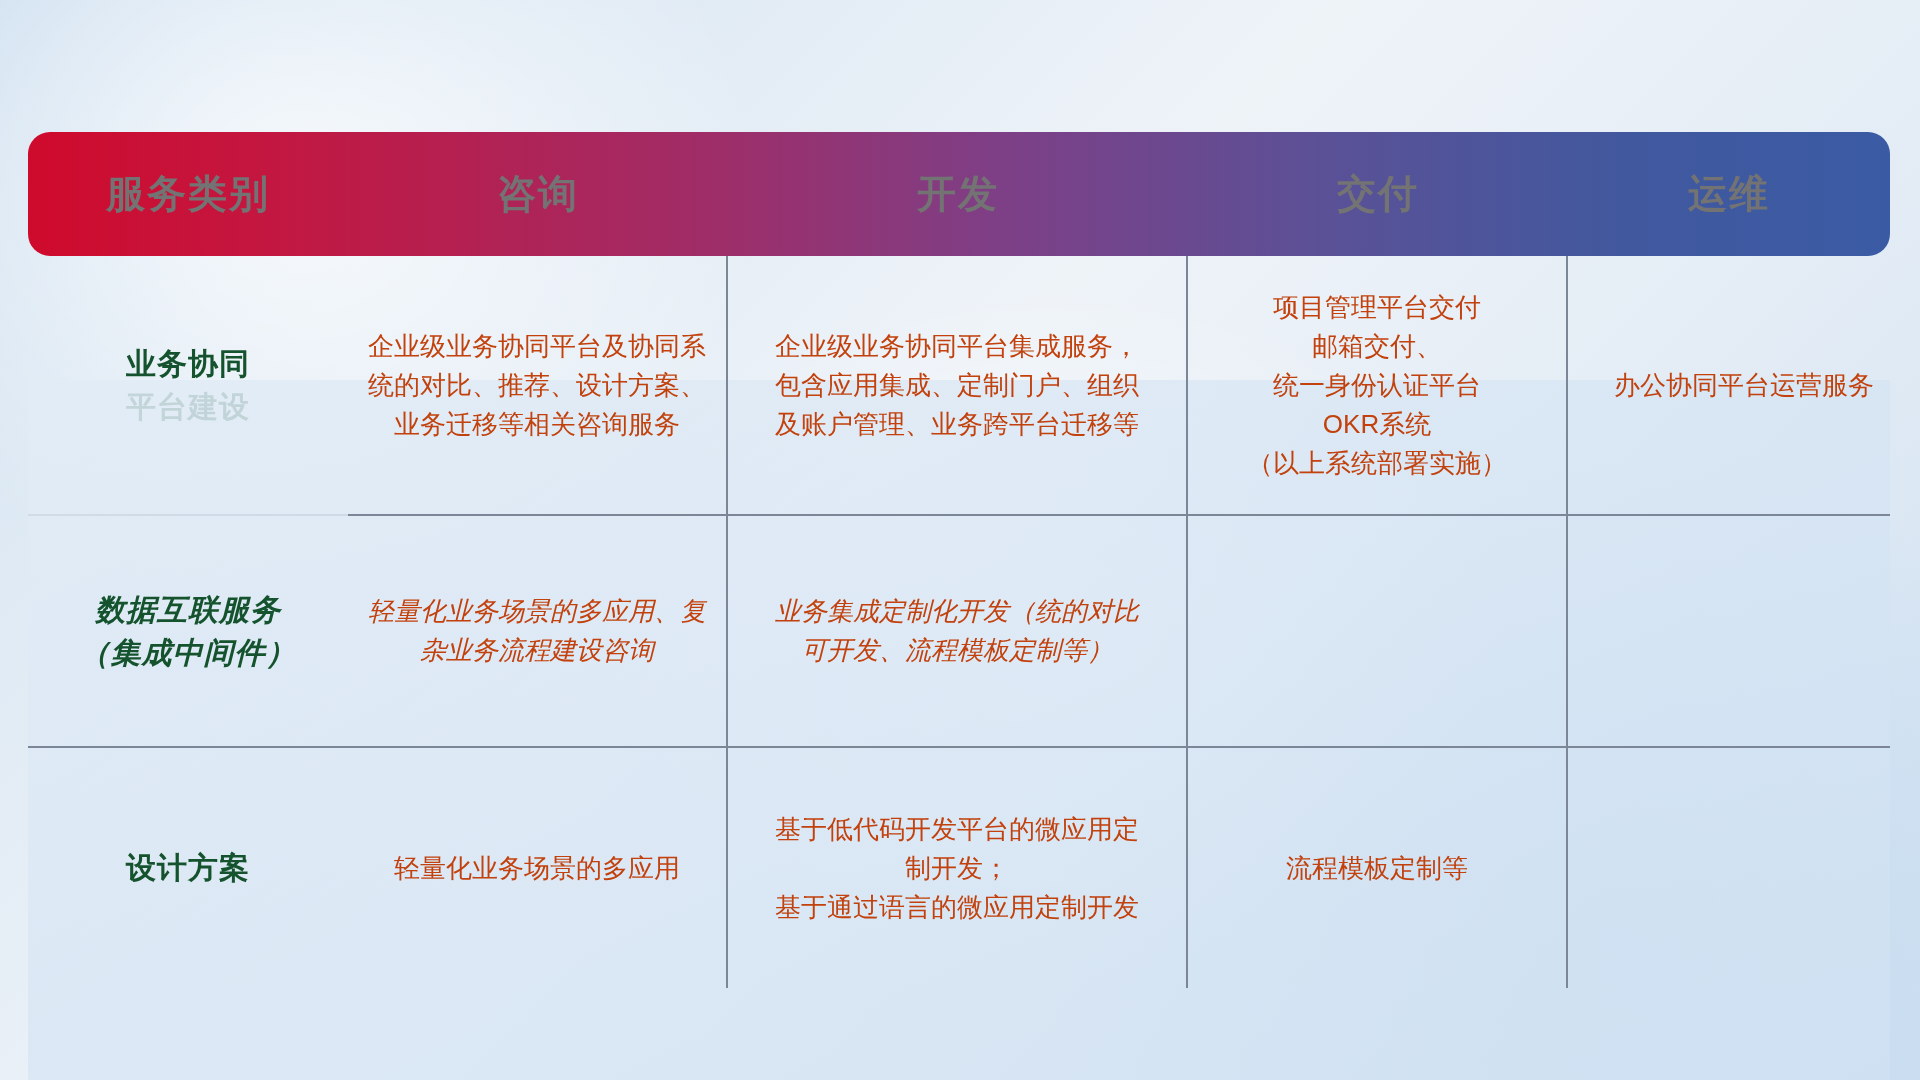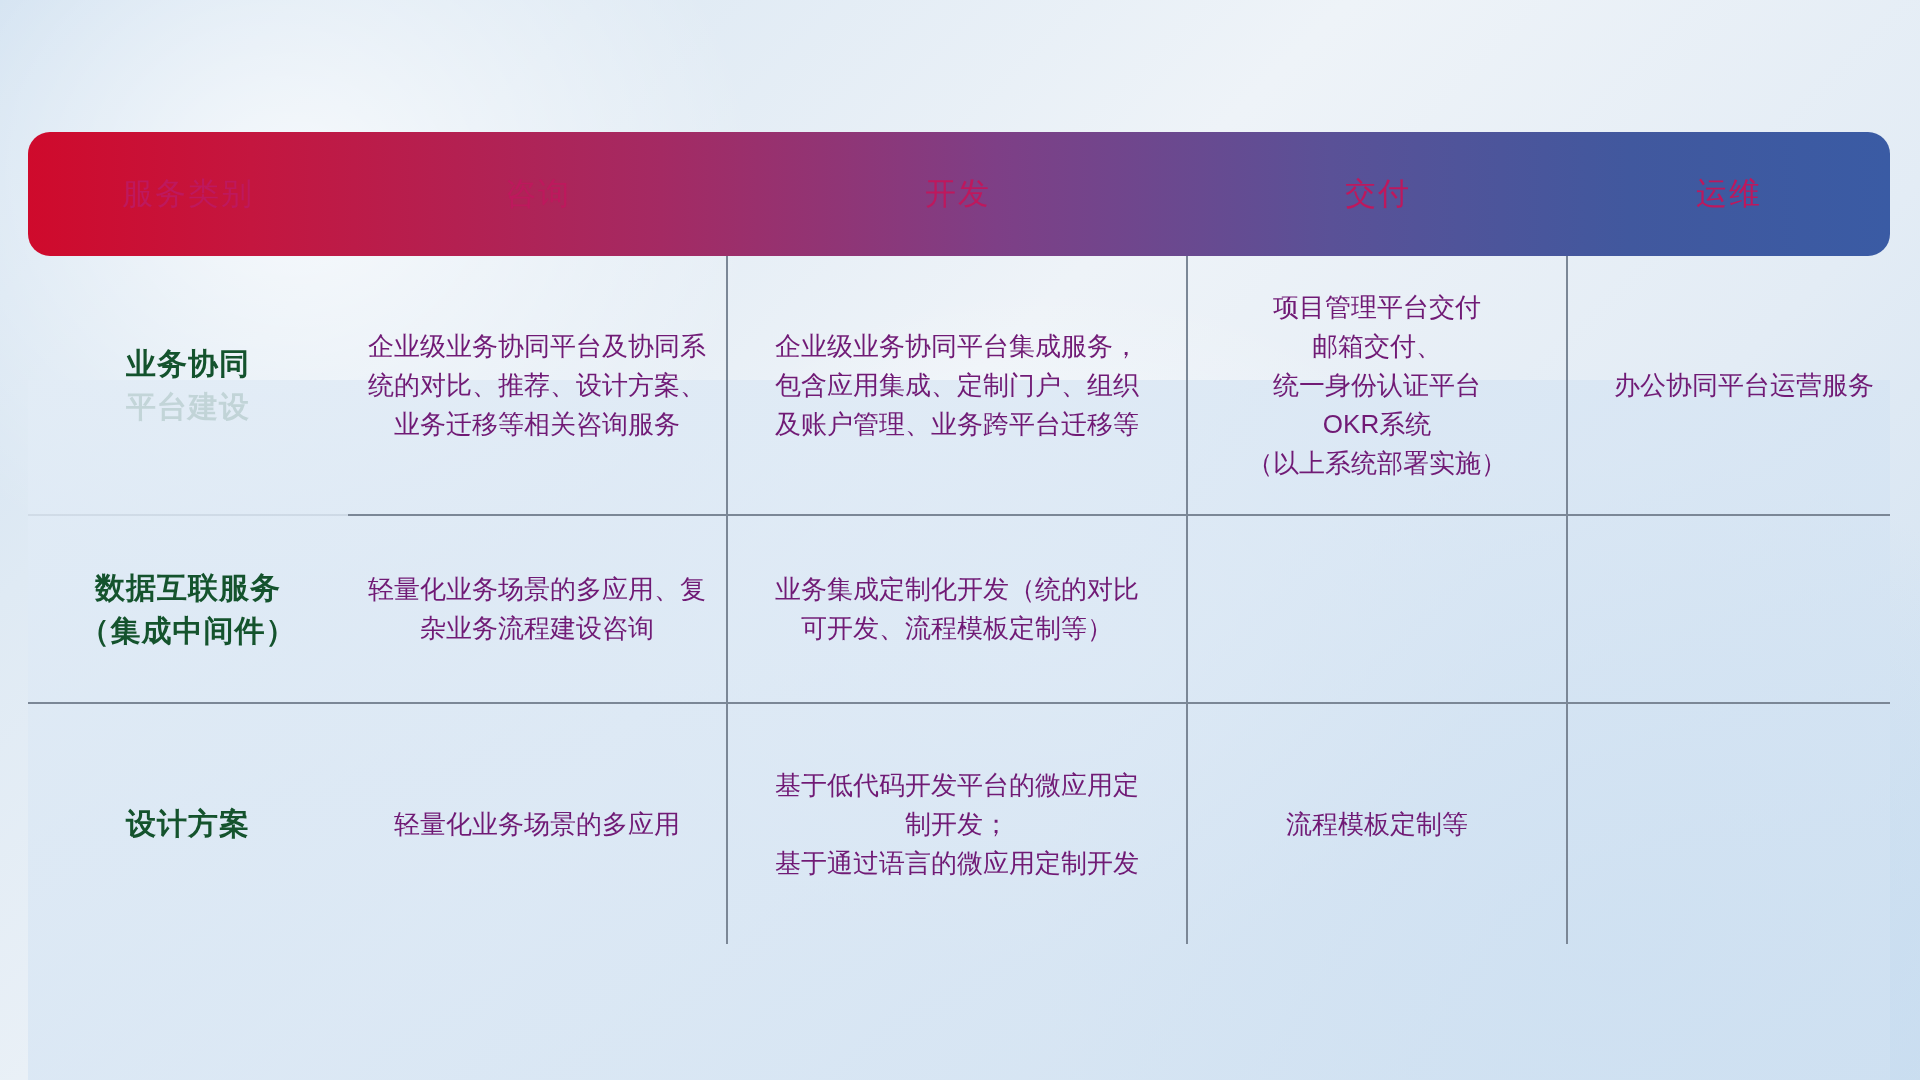--- a/index.html
+++ b/index.html
@@ -50,23 +50,23 @@
     border-collapse: separate;
     border-spacing: 0;
     table-layout: fixed;
   }
 
   
   thead tr {
     height: 124px;
   }
   thead th {
-    color: #be185d;
-    font-size: 31px;
-    font-weight: normal;
+    color: #737373;
+    font-size: 39px;
+    font-weight: bold;
     letter-spacing: 2px;
     text-align: center;
     vertical-align: middle;
     border: none;
     position: relative;
   }
   .thead-bg {
     position: absolute;
     left: 0; top: 0;
     width: 1862px;
@@ -89,21 +89,21 @@
     z-index: 0;
   }
 
   tbody td {
     position: relative;
     z-index: 1;
     vertical-align: middle;
     text-align: center;
     font-size: 26px;
     line-height: 1.5;
-    color: #701a75;
+    color: #c2410c;
     padding: 18px 16px;
     border-bottom: 2px solid #7b8796;
     border-right: 2px solid #7b8796;
   }
   tbody tr:last-child td {
     border-bottom: none;
     margin-left: 36px;
   }
   tbody td:last-child {
     border-right: none;
@@ -118,21 +118,21 @@
     border-right: none;
   }
   
   col.c-cat { width: 320px; }
   col.c-con { width: 380px; }
   col.c-dev { width: 460px; }
   col.c-del { width: 380px; }
   col.c-ops { width: 322px; }
 
   tbody tr.r1 { height: 260px; }
-  tbody tr.r2 { height: 188px; }
+  tbody tr.r2 { height: 232px; font-style: italic; }
   tbody tr.r3 { height: 240px; }
 
   .cell-text { white-space: pre-line; }
 </style>
 </head>
 <body>
 
 <div class="bg-bloom-1"></div>
 <div class="bg-bloom-2"></div>
 <div class="bg-bloom-3"></div>

